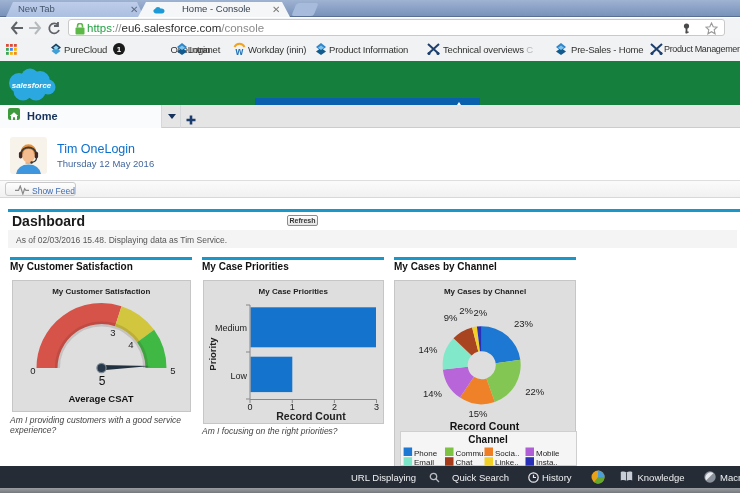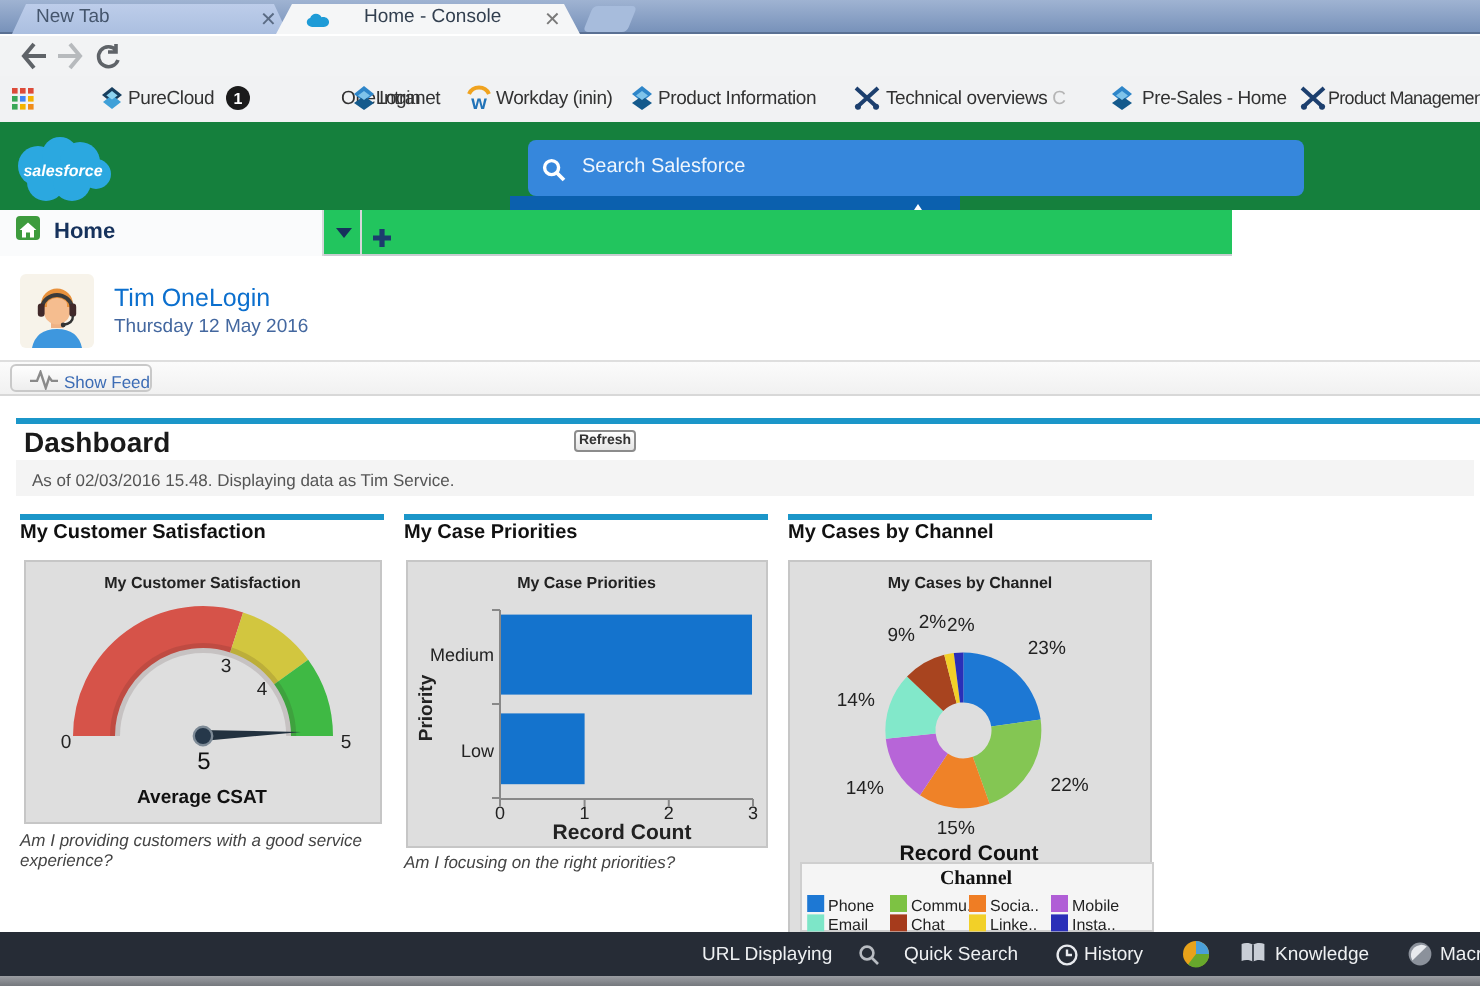--- a/index.html
+++ b/index.html
@@ -20,21 +20,21 @@
 #bookmarks { left:0; top:38px; width:740px; height:23px; background:#f1f2f3; }
 .bm { position:absolute; top:6px; font-size:9.5px; letter-spacing:-0.2px; color:#323232; white-space:nowrap; }
 .bmi { position:absolute; top:4px; }
 
 #sfhead { left:0; top:61px; width:740px; height:44px; background:#15803d; }
 #sbox { position:absolute; left:264px; top:9px; width:388px; height:28px; background:#3687dc; border-radius:4px; }
 #sbox span { position:absolute; left:27px; top:8px; font-size:10px; color:rgba(255,255,255,0.92); }
 #darkstrip { position:absolute; left:255px; top:36.5px; width:225px; height:7.5px; background:#0b60ae; }
 #caret { position:absolute; left:456.5px; top:40.5px; width:0; height:0; border-left:2.5px solid transparent; border-right:2.5px solid transparent; border-bottom:3.5px solid #fff; }
 
-#crow { left:0; top:105px; width:616px; height:23px; background:#22c55e; border-bottom:1px solid #c9cdd1;text-align:center; }
+#crow { left:0; top:105px; width:740px; height:23px; background:#e5e5e5; border-bottom:1px solid #c9cdd1;text-align:center; }
 #hometab { position:absolute; left:0; top:0; width:162px; height:22.5px; background:#fafbfc; border-right:1px solid #d5d8da; }
 #homeicon { position:absolute; left:8px; top:3px; width:12px; height:12px; background:#3d9b3d; border-radius:2px; }
 #homelbl { position:absolute; left:27px; top:5px; font-size:11px; font-weight:bold; color:#16325c; }
 #ddbtn { position:absolute; left:163px; top:0; width:18px; height:22.5px; border-right:1px solid #d5d8da; }
 #ddbtn:after { content:""; position:absolute; left:5px; top:9px; border-left:4.5px solid transparent; border-right:4.5px solid transparent; border-top:5px solid #16325c; }
 #plusbtn { position:absolute; left:186px; top:6px; width:10px; height:10px; }
 
 #avatar { left:10px; top:137px; width:37px; height:37px; border-radius:3px; overflow:hidden; }
 #uname { left:57px; top:141.5px; font-size:12.5px; color:#0b6fce; }
 #udate { left:57px; top:158px; font-size:9.5px; color:#43679f; }
@@ -74,20 +74,35 @@
   </div>
   <div id="newtabbtn"></div>
 </div>
 
 <div class="abs" id="toolbar">
   <svg class="abs" style="left:9px;top:3px;" width="52" height="14" viewBox="0 0 52 14">
     <path d="M8 1 L3 7 L8 13 M3 7 L14 7" stroke="#5f6368" stroke-width="2" fill="none"></path>
     <path d="M26 1 L31 7 L26 13 M31 7 L20 7" stroke="#b7babd" stroke-width="2" fill="none"></path>
     <path d="M49 4 A5 5 0 1 0 50 9 M49 1 L49 5 L45 5" stroke="#5f6368" stroke-width="1.8" fill="none"></path>
   </svg>
+  <div id="omni">
+    <svg class="abs" style="left:6px;top:2.5px;" width="10" height="12" viewBox="0 0 10 12">
+        <rect x="0.5" y="4.5" width="9" height="7" rx="1" fill="#5cb847"></rect>
+        <path d="M2.5 4.5 V3 a2.5 2.5 0 0 1 5 0 V4.5" stroke="#5cb847" stroke-width="1.6" fill="none"></path>
+      </svg>
+    <div id="url"><span style="color:#23a243;">https</span><span style="color:#8a8a8a;">://</span><span>eu6.salesforce.com</span><span style="color:#8a8a8a;">/console</span></div>
+    <svg class="abs" style="left:613px;top:3px;" width="9" height="12" viewBox="0 0 9 12">
+        <circle cx="4.5" cy="3" r="2.6" fill="#4a4a4a"></circle>
+        <rect x="3.6" y="4.5" width="1.8" height="6" fill="#4a4a4a"></rect>
+        <rect x="3.6" y="8.5" width="3" height="1.4" fill="#4a4a4a"></rect>
+      </svg>
+    <svg class="abs" style="left:636px;top:2px;" width="13" height="13" viewBox="0 0 13 13">
+        <path d="M6.5 1 L8.2 4.7 L12.2 5.1 L9.2 7.8 L10.1 11.8 L6.5 9.7 L2.9 11.8 L3.8 7.8 L0.8 5.1 L4.8 4.7 Z" fill="none" stroke="#9a9a9a" stroke-width="1.1"></path>
+      </svg>
+  </div>
 </div>
 
 <div class="abs" id="bookmarks">
   <svg class="bmi" style="left:5.5px;top:6px;" width="11" height="11" viewBox="0 0 11 11">
     <g>
         <rect x="0" y="0" width="2.8" height="2.8" fill="#dd4b39"></rect>
         <rect x="4" y="0" width="2.8" height="2.8" fill="#dd4b39"></rect>
         <rect x="8" y="0" width="2.8" height="2.8" fill="#dd4b39"></rect>
     <rect x="0" y="4" width="2.8" height="2.8" fill="#3aa757"></rect>
         <rect x="4" y="4" width="2.8" height="2.8" fill="#4285f4"></rect>
@@ -151,27 +166,20 @@
     <g fill="#2ba8e0">
       <circle cx="13" cy="15" r="10"></circle>
         <circle cx="24" cy="9.5" r="9"></circle>
         <circle cx="34" cy="13" r="10"></circle>
         <circle cx="42" cy="19" r="7.5"></circle>
         <circle cx="17" cy="23" r="9.5"></circle>
         <circle cx="30" cy="23" r="9.5"></circle>
     </g>
     <text x="25.5" y="20" text-anchor="middle" font-size="8" font-style="italic" font-weight="bold" fill="#fff" font-family="Liberation Sans">salesforce</text>
   </svg>
-  <div id="sbox">
-    <svg class="abs" style="left:7px;top:9px;" width="12" height="12" viewBox="0 0 12 12">
-        <circle cx="4.8" cy="4.8" r="3.5" fill="none" stroke="#fff" stroke-width="1.7"></circle>
-        <line x1="7.5" y1="7.5" x2="11" y2="11" stroke="#fff" stroke-width="1.9"></line>
-      </svg>
-    <span>Search Salesforce</span>
-  </div>
   <div id="darkstrip"></div>
   <div id="caret"></div>
 </div>
 
 <div class="abs" id="crow">
   <div id="hometab">
     <div id="homeicon"><svg width="12" height="12" viewBox="0 0 12 12">
           <path d="M6 2.2 L10.2 6 H9 V9.8 H7 V7.2 H5 V9.8 H3 V6 H1.8 Z" fill="#fff"></path>
         </svg></div>
     <div id="homelbl">Home</div>
@@ -280,21 +288,21 @@
   <text x="477.9" y="416.9" font-size="9.5" text-anchor="middle" fill="#222">15%</text>
   <text x="432.4" y="397.2" font-size="9.5" text-anchor="middle" fill="#222">14%</text>
   <text x="427.9" y="352.8" font-size="9.5" text-anchor="middle" fill="#222">14%</text>
   <text x="450.6" y="320.6" font-size="9.5" text-anchor="middle" fill="#222">9%</text>
   <text x="466.2" y="314.1" font-size="9.5" text-anchor="middle" fill="#222">2%</text>
   <text x="480.4" y="315.7" font-size="9.5" text-anchor="middle" fill="#222">2%</text>
   <text x="484.5" y="430" font-size="10.5" font-weight="bold" text-anchor="middle" fill="#111">Record Count</text>
 </svg>
 
 <div class="abs" style="left:399.5px;top:431px;width:177px;height:35px;background:#f5f5f5;border:1px solid #cfcfcf;z-index:6;">
-  <div style="text-align:center;font-size:10px;font-weight:bold;color:#111;margin-top:2px;font-family:Liberation Serif, serif;">Channel</div>
+  <div style="text-align:center;font-size:10px;font-weight:bold;color:#111;margin-top:2px;">Channel</div>
 </div>
 <svg class="abs" style="left:0;top:0;z-index:7;" width="740" height="493" viewBox="0 0 740 493" font-family="Liberation Sans, sans-serif">
   <g font-size="8px" fill="#222">
     <rect x="403.6" y="447.5" width="8.5" height="8.5" fill="#1d78d4"></rect>
       <text x="414" y="455.5">Phone</text>
     <rect x="445" y="447.5" width="8.5" height="8.5" fill="#7dc243"></rect>
       <text x="455.5" y="455.5">Commu..</text>
     <rect x="484.5" y="447.5" width="8.5" height="8.5" fill="#ef7d24"></rect>
       <text x="495" y="455.5">Socia..</text>
     <rect x="525.5" y="447.5" width="8.5" height="8.5" fill="#b05ed6"></rect>

